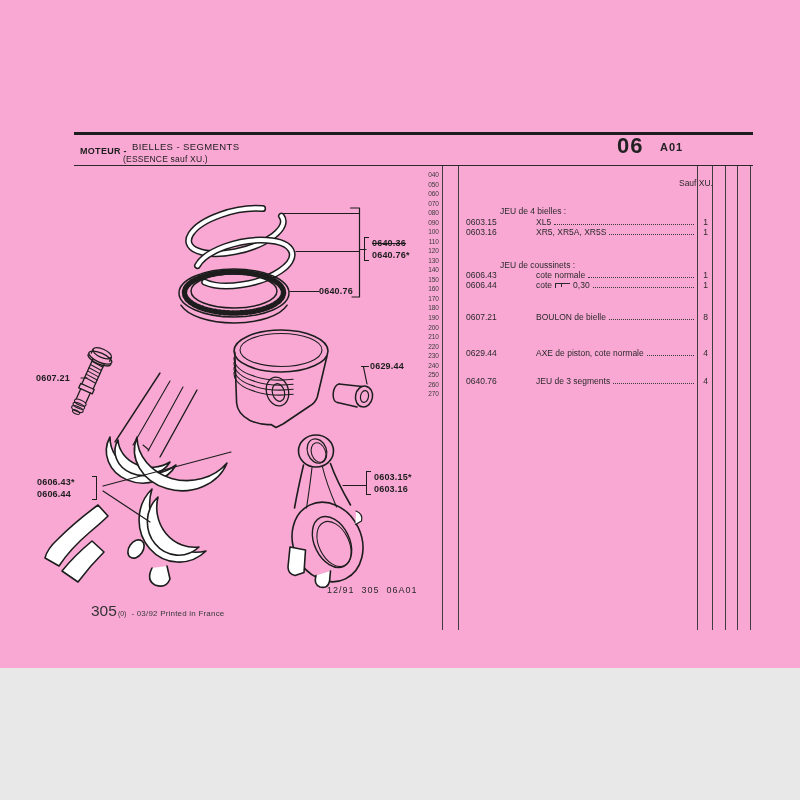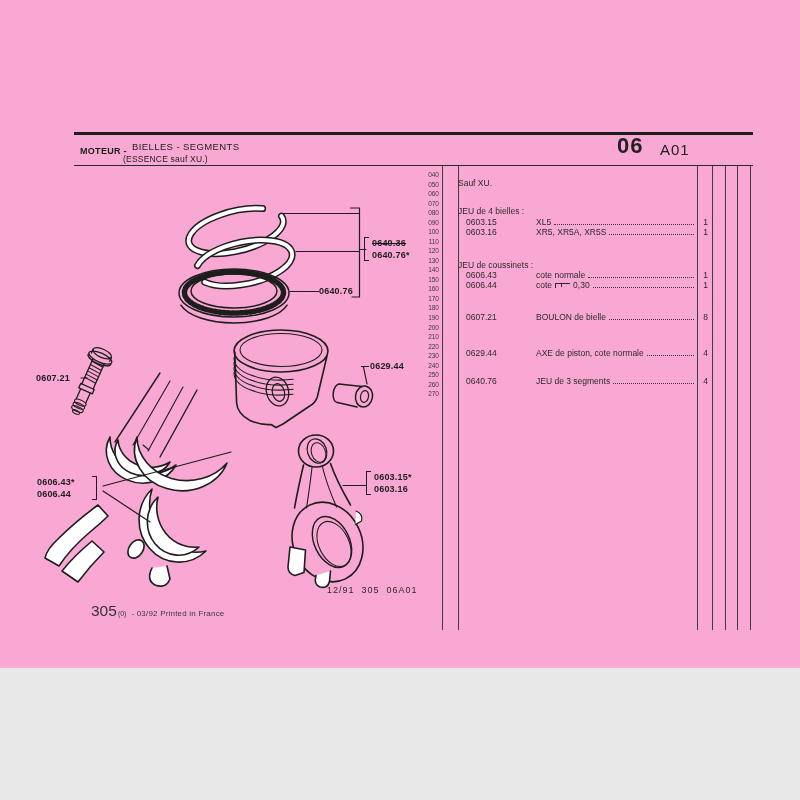--- a/index.html
+++ b/index.html
@@ -7,36 +7,36 @@
         font-family:"Liberation Sans","DejaVu Sans",sans-serif;color:#1d1d1d;}
   
   .hr1{position:absolute;left:74px;top:132px;width:679px;height:2.6px;background:#1d1d1d;}
   .hr2{position:absolute;left:74px;top:165px;width:679px;height:1.4px;background:#2a2a2a;}
   .vl{position:absolute;top:166px;height:464px;width:1.3px;background:#3d3d3d;}
   
   .h-section{position:absolute;left:80px;top:146px;font-size:9px;font-weight:bold;letter-spacing:.3px;}
   .h-title{position:absolute;left:123px;top:141px;font-size:9.5px;letter-spacing:.4px;padding-left:9px;}
   .h-sub{position:absolute;left:123px;top:154px;font-size:8.5px;letter-spacing:.2px;}
   .h-pagenum{position:absolute;left:617px;top:133px;font-size:22px;font-weight:bold;letter-spacing:1px;color:#222;}
-  .h-pagecode{position:absolute;left:660px;top:141px;font-size:15px;letter-spacing:1px;color:#222;}
+  .h-pagecode{position:absolute;left:660px;top:141px;font-size:11px;letter-spacing:1px;color:#222;font-weight:bold;}
   
   #mnums{position:absolute;left:420px;top:172px;width:19px;height:226px;display:flex;
          flex-direction:column;justify-content:space-between;text-align:right;
          font-size:6.5px;color:#3a3a3a;}
   #mnums span{display:block;line-height:6.5px;}
   
-  .note{position:absolute;left:458px;top:178px;width:255px;text-align:left;font-size:8.5px;color:#2a2a2a;}
+  .note{position:absolute;left:458px;top:178px;width:255px;text-align:right;font-size:8.5px;color:#2a2a2a;}
   .trow{position:absolute;left:458px;width:255px;height:11px;display:flex;align-items:flex-end;
         font-size:8.5px;line-height:10px;color:#2a2a2a;}
   .trow .ref{flex:none;width:37px;padding-left:8px;white-space:nowrap;}
   .trow .desc{flex:none;padding-right:2px;white-space:nowrap;display:inline-flex;align-items:flex-end;margin-left:33px;}
   .trow .dots{flex:1;border-bottom:1.4px dotted #3c3c3c;margin:0 19px 2px 1px;}
   .trow .qty{position:absolute;left:240px;width:15px;text-align:center;}
   .trow.group{font-size:8.5px;}
-  .trow.group .gl{}
+  .trow.group .gl{padding-left:42px;}
   .rsym{display:inline-block;width:15px;height:5px;border-top:1.5px solid #2a2a2a;
         position:relative;margin:0 3px 1px 3px;}
   .rsym::before{content:"";position:absolute;left:0;top:0;height:4px;border-left:1.5px solid #2a2a2a;}
   .rsym::after{content:"";position:absolute;left:6px;top:0;height:3px;border-left:1.5px solid #2a2a2a;}
   
   .plabel{position:absolute;font-size:9px;font-weight:bold;color:#1d1d1d;letter-spacing:.2px;white-space:nowrap;}
   .pbox{position:absolute;font-size:9px;font-weight:bold;line-height:12px;color:#1d1d1d;
         padding:2px 4px 2px 8px;letter-spacing:.2px;white-space:nowrap;}
   .pbox.bl::before{content:"";position:absolute;left:0;top:2px;bottom:2px;width:4px;
         border:1.4px solid #1d1d1d;border-right:none;}

